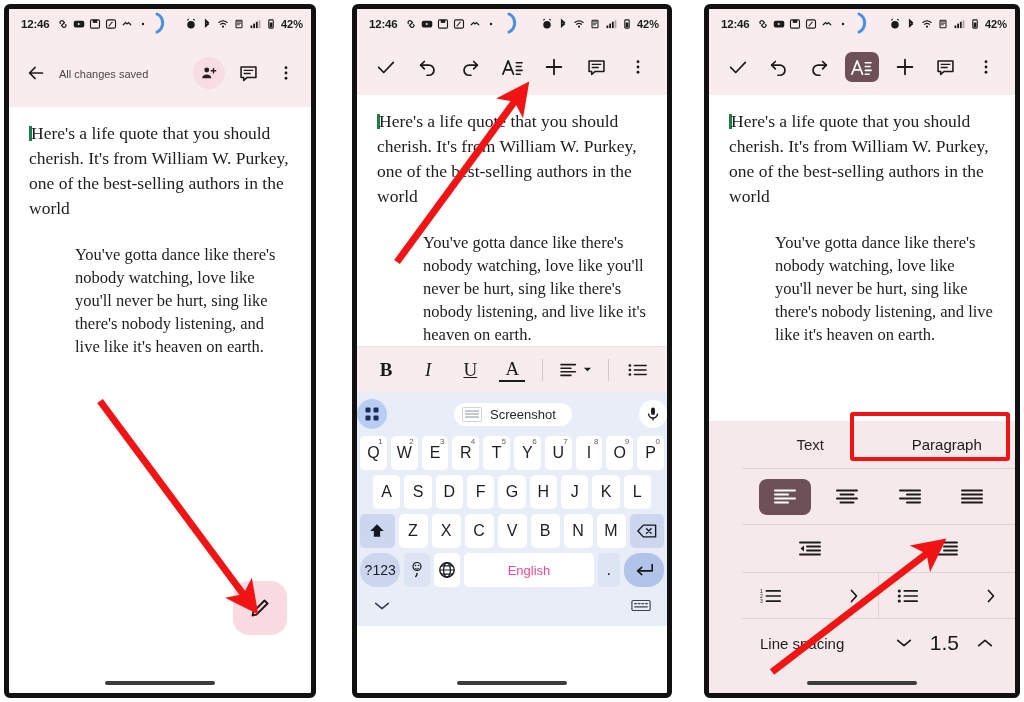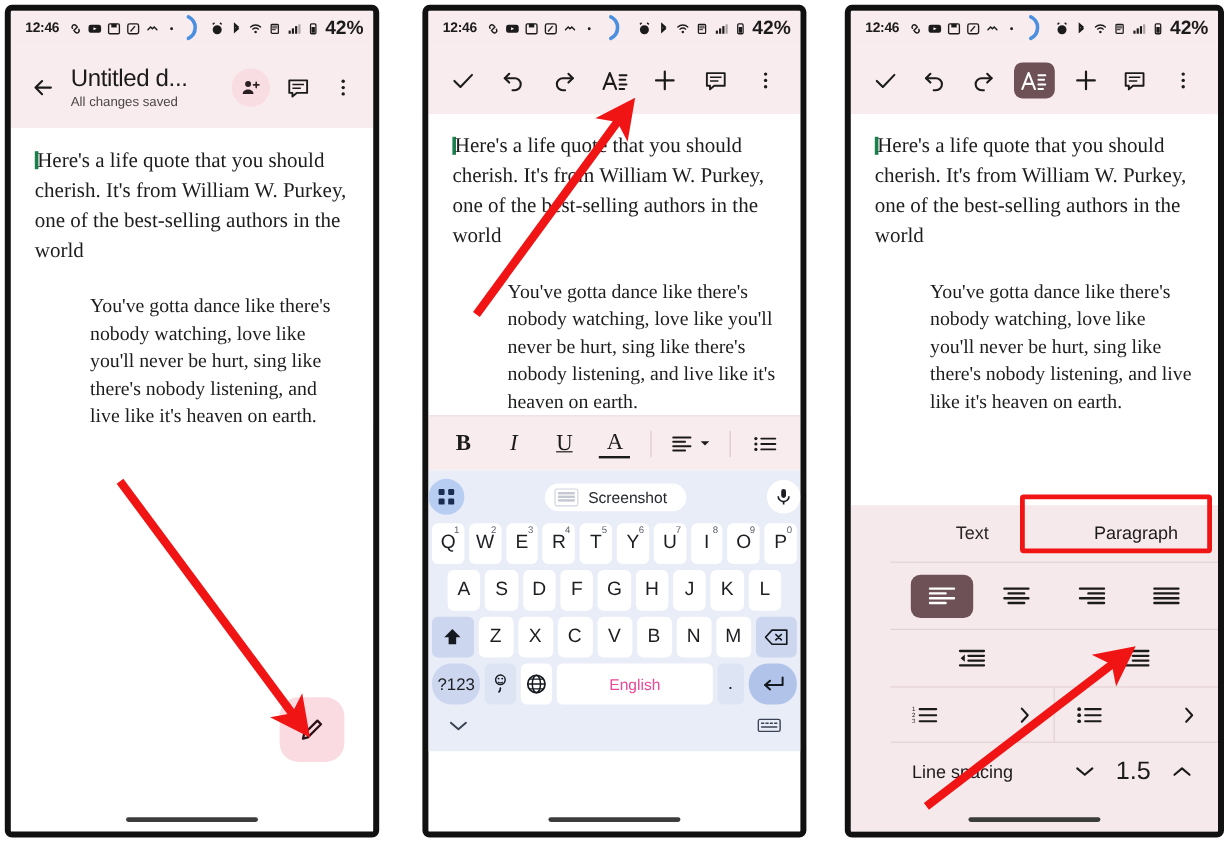--- a/index.html
+++ b/index.html
@@ -27,21 +27,21 @@
     height: 30px; background: #f9ecee;
     display: flex; align-items: center;
     padding: 0 10px 0 12px;
     font-size: 11.5px; color: #1c1b1b; font-weight: 600;
     position: relative;
   }
   .sb-time { letter-spacing: -0.2px; margin-right: 8px; }
   .sb-apps { display: flex; align-items: center; gap: 4px; }
   .sb-ic { width: 12px; height: 12px; display:inline-block; }
   .sb-right { position: absolute; right: 8px; display: flex; align-items: center; gap: 4px; }
-  .sb-batt { font-size: 16px; font-weight: 600; }
+  .sb-batt { font-size: 11px; font-weight: 600; }
   .notch {
     position: absolute; left: 50%; transform: translateX(-50%);
     top: 2px; width: 24px; height: 24px;
   }
 
   
   .dochdr {
     height: 68px; background: #f9ecee;
     display: flex; align-items: center; padding: 0 10px;
   }
@@ -231,21 +231,20 @@
       </span>
     </div>
 
     <div class="dochdr">
       <div class="hdr-back">
         <svg width="22" height="22" viewBox="0 0 24 24">
           <path d="M19 12H5M11 6l-6 6 6 6" stroke="#1c1b1b" stroke-width="1.9" fill="none" stroke-linecap="round" stroke-linejoin="round"></path>
         </svg>
       </div>
       <div class="hdr-titles">
-        <div class="hdr-title">Untitled d...</div>
         <div class="hdr-sub">All changes saved</div>
       </div>
       <div class="hdr-actions">
         <div class="hdr-ic circ">
           <svg width="18" height="18" viewBox="0 0 24 24">
             <circle cx="9" cy="8" r="3.3" fill="#2a1f22"></circle>
             <path d="M3 19c0-3.3 2.7-5 6-5s6 1.7 6 5z" fill="#2a1f22"></path>
             <path d="M18 6v6M15 9h6" stroke="#2a1f22" stroke-width="1.8" stroke-linecap="round"></path>
           </svg>
         </div>

